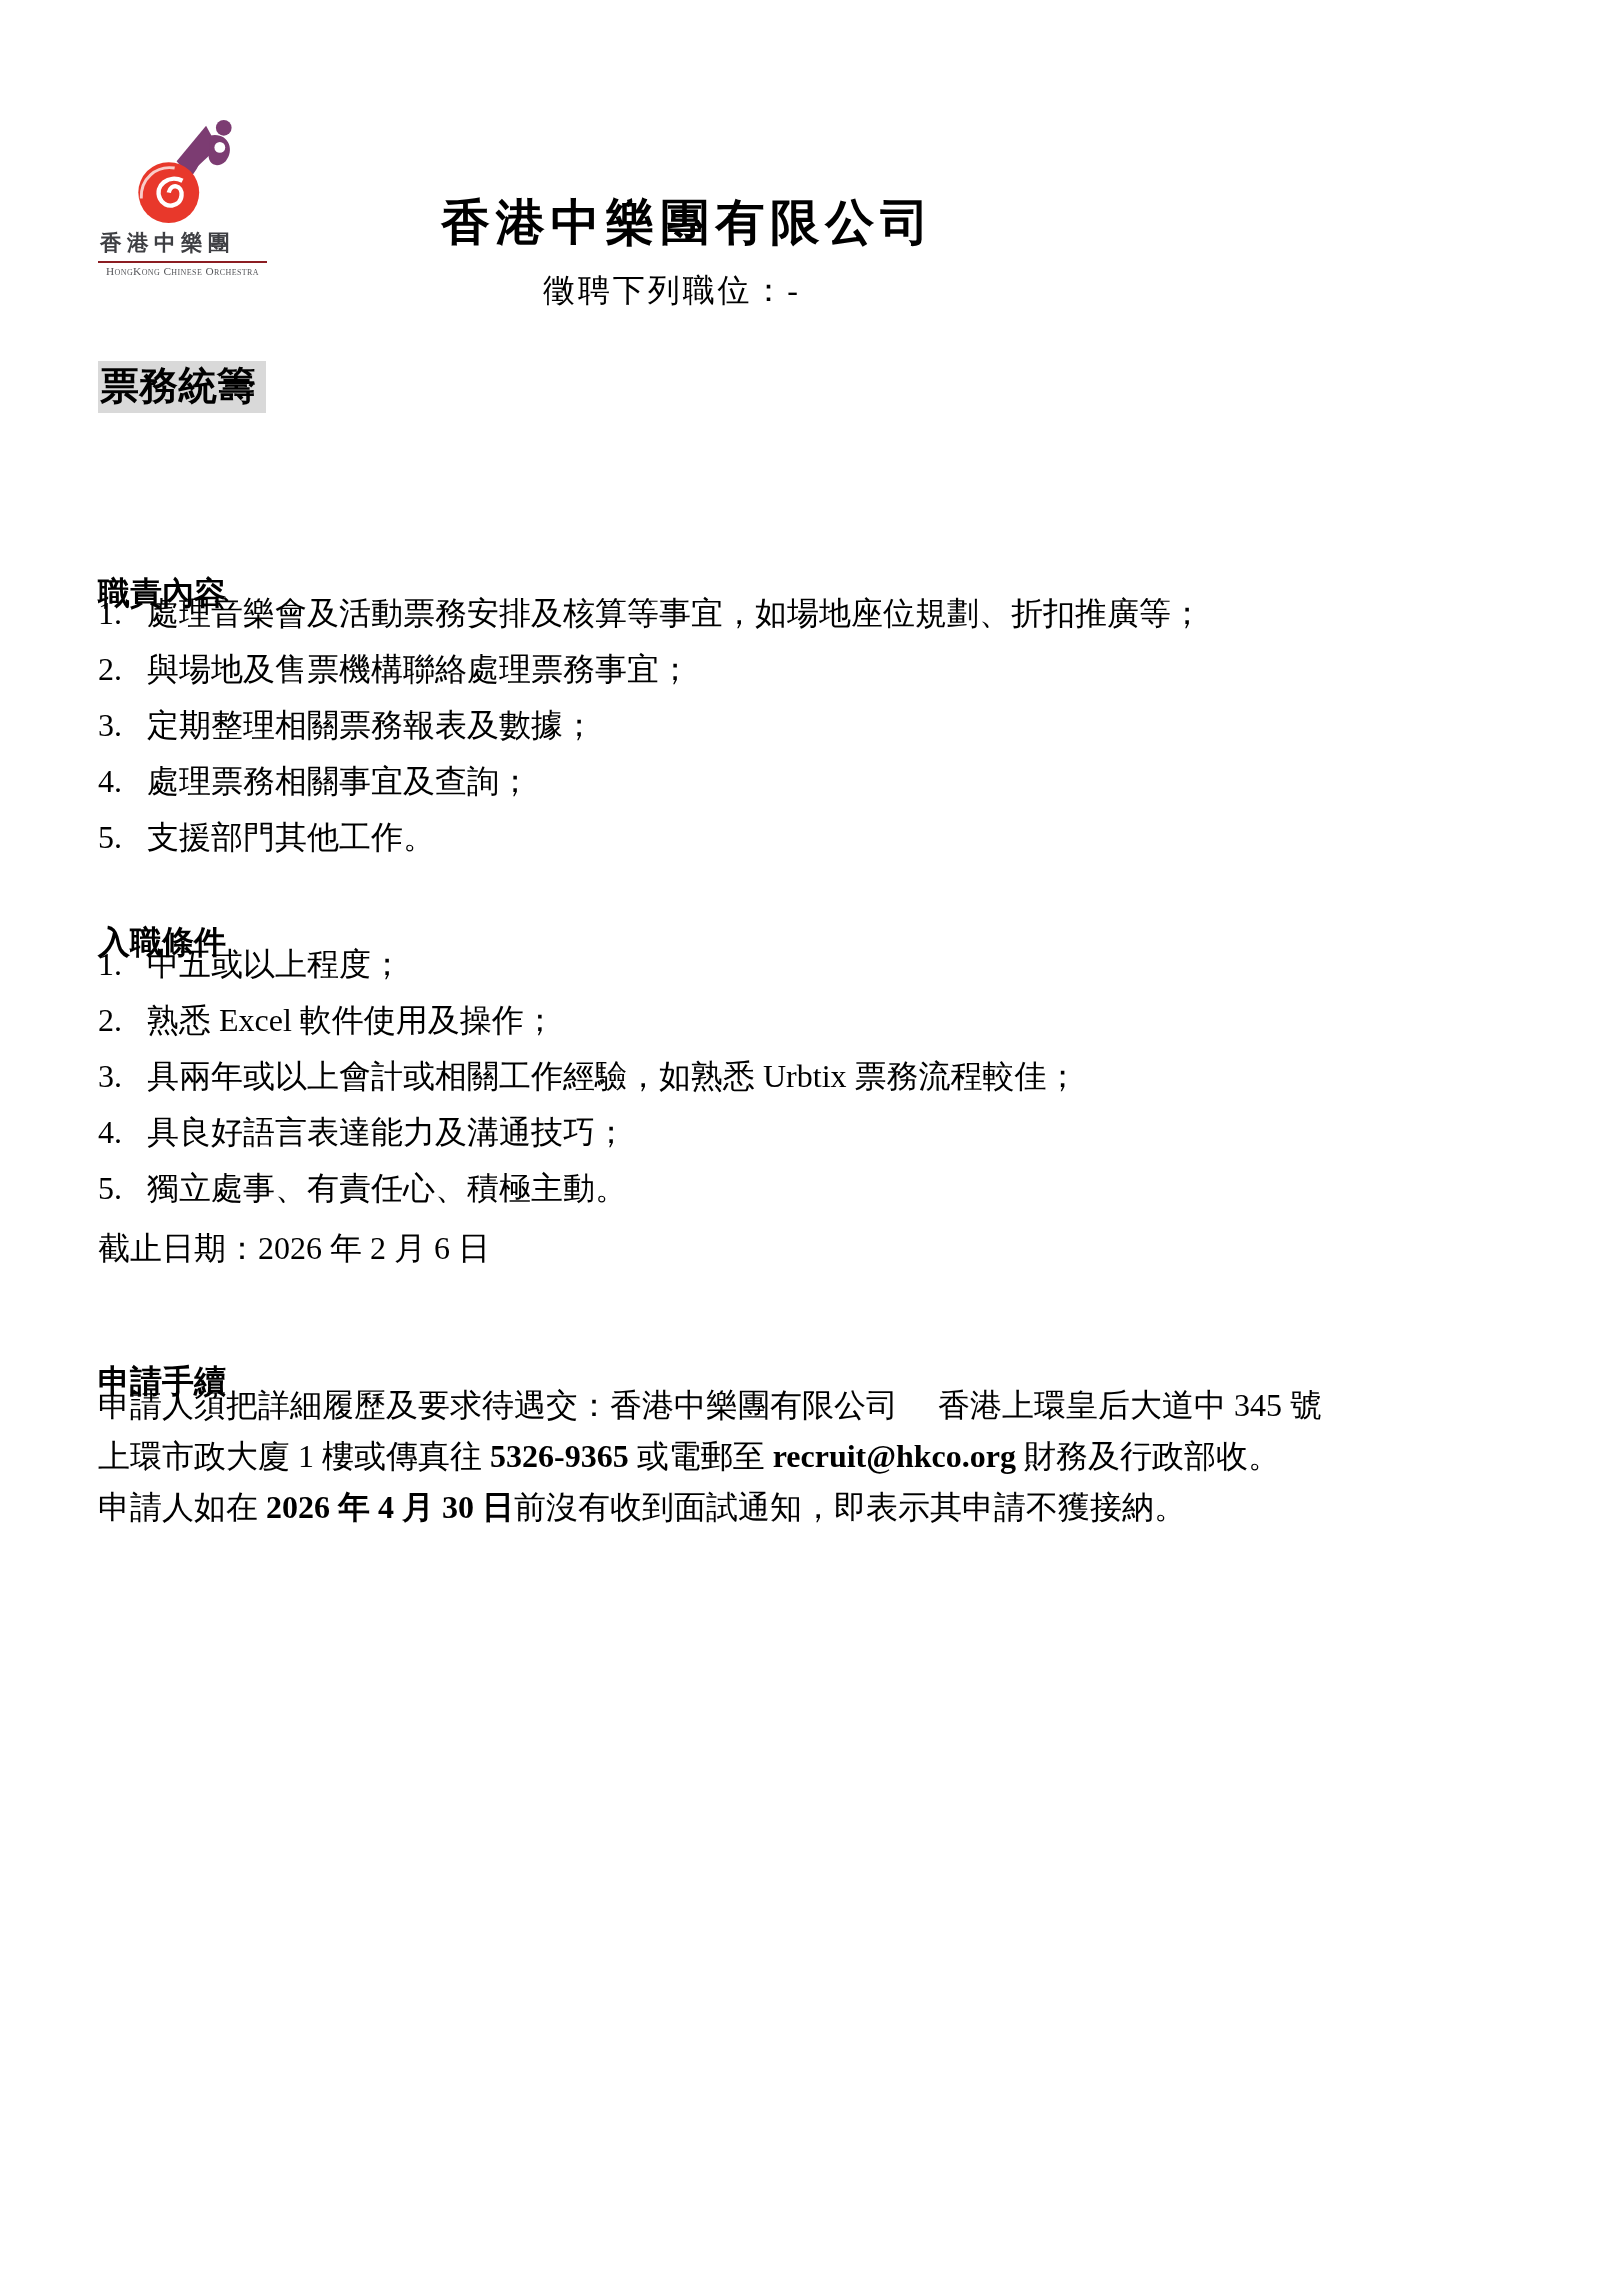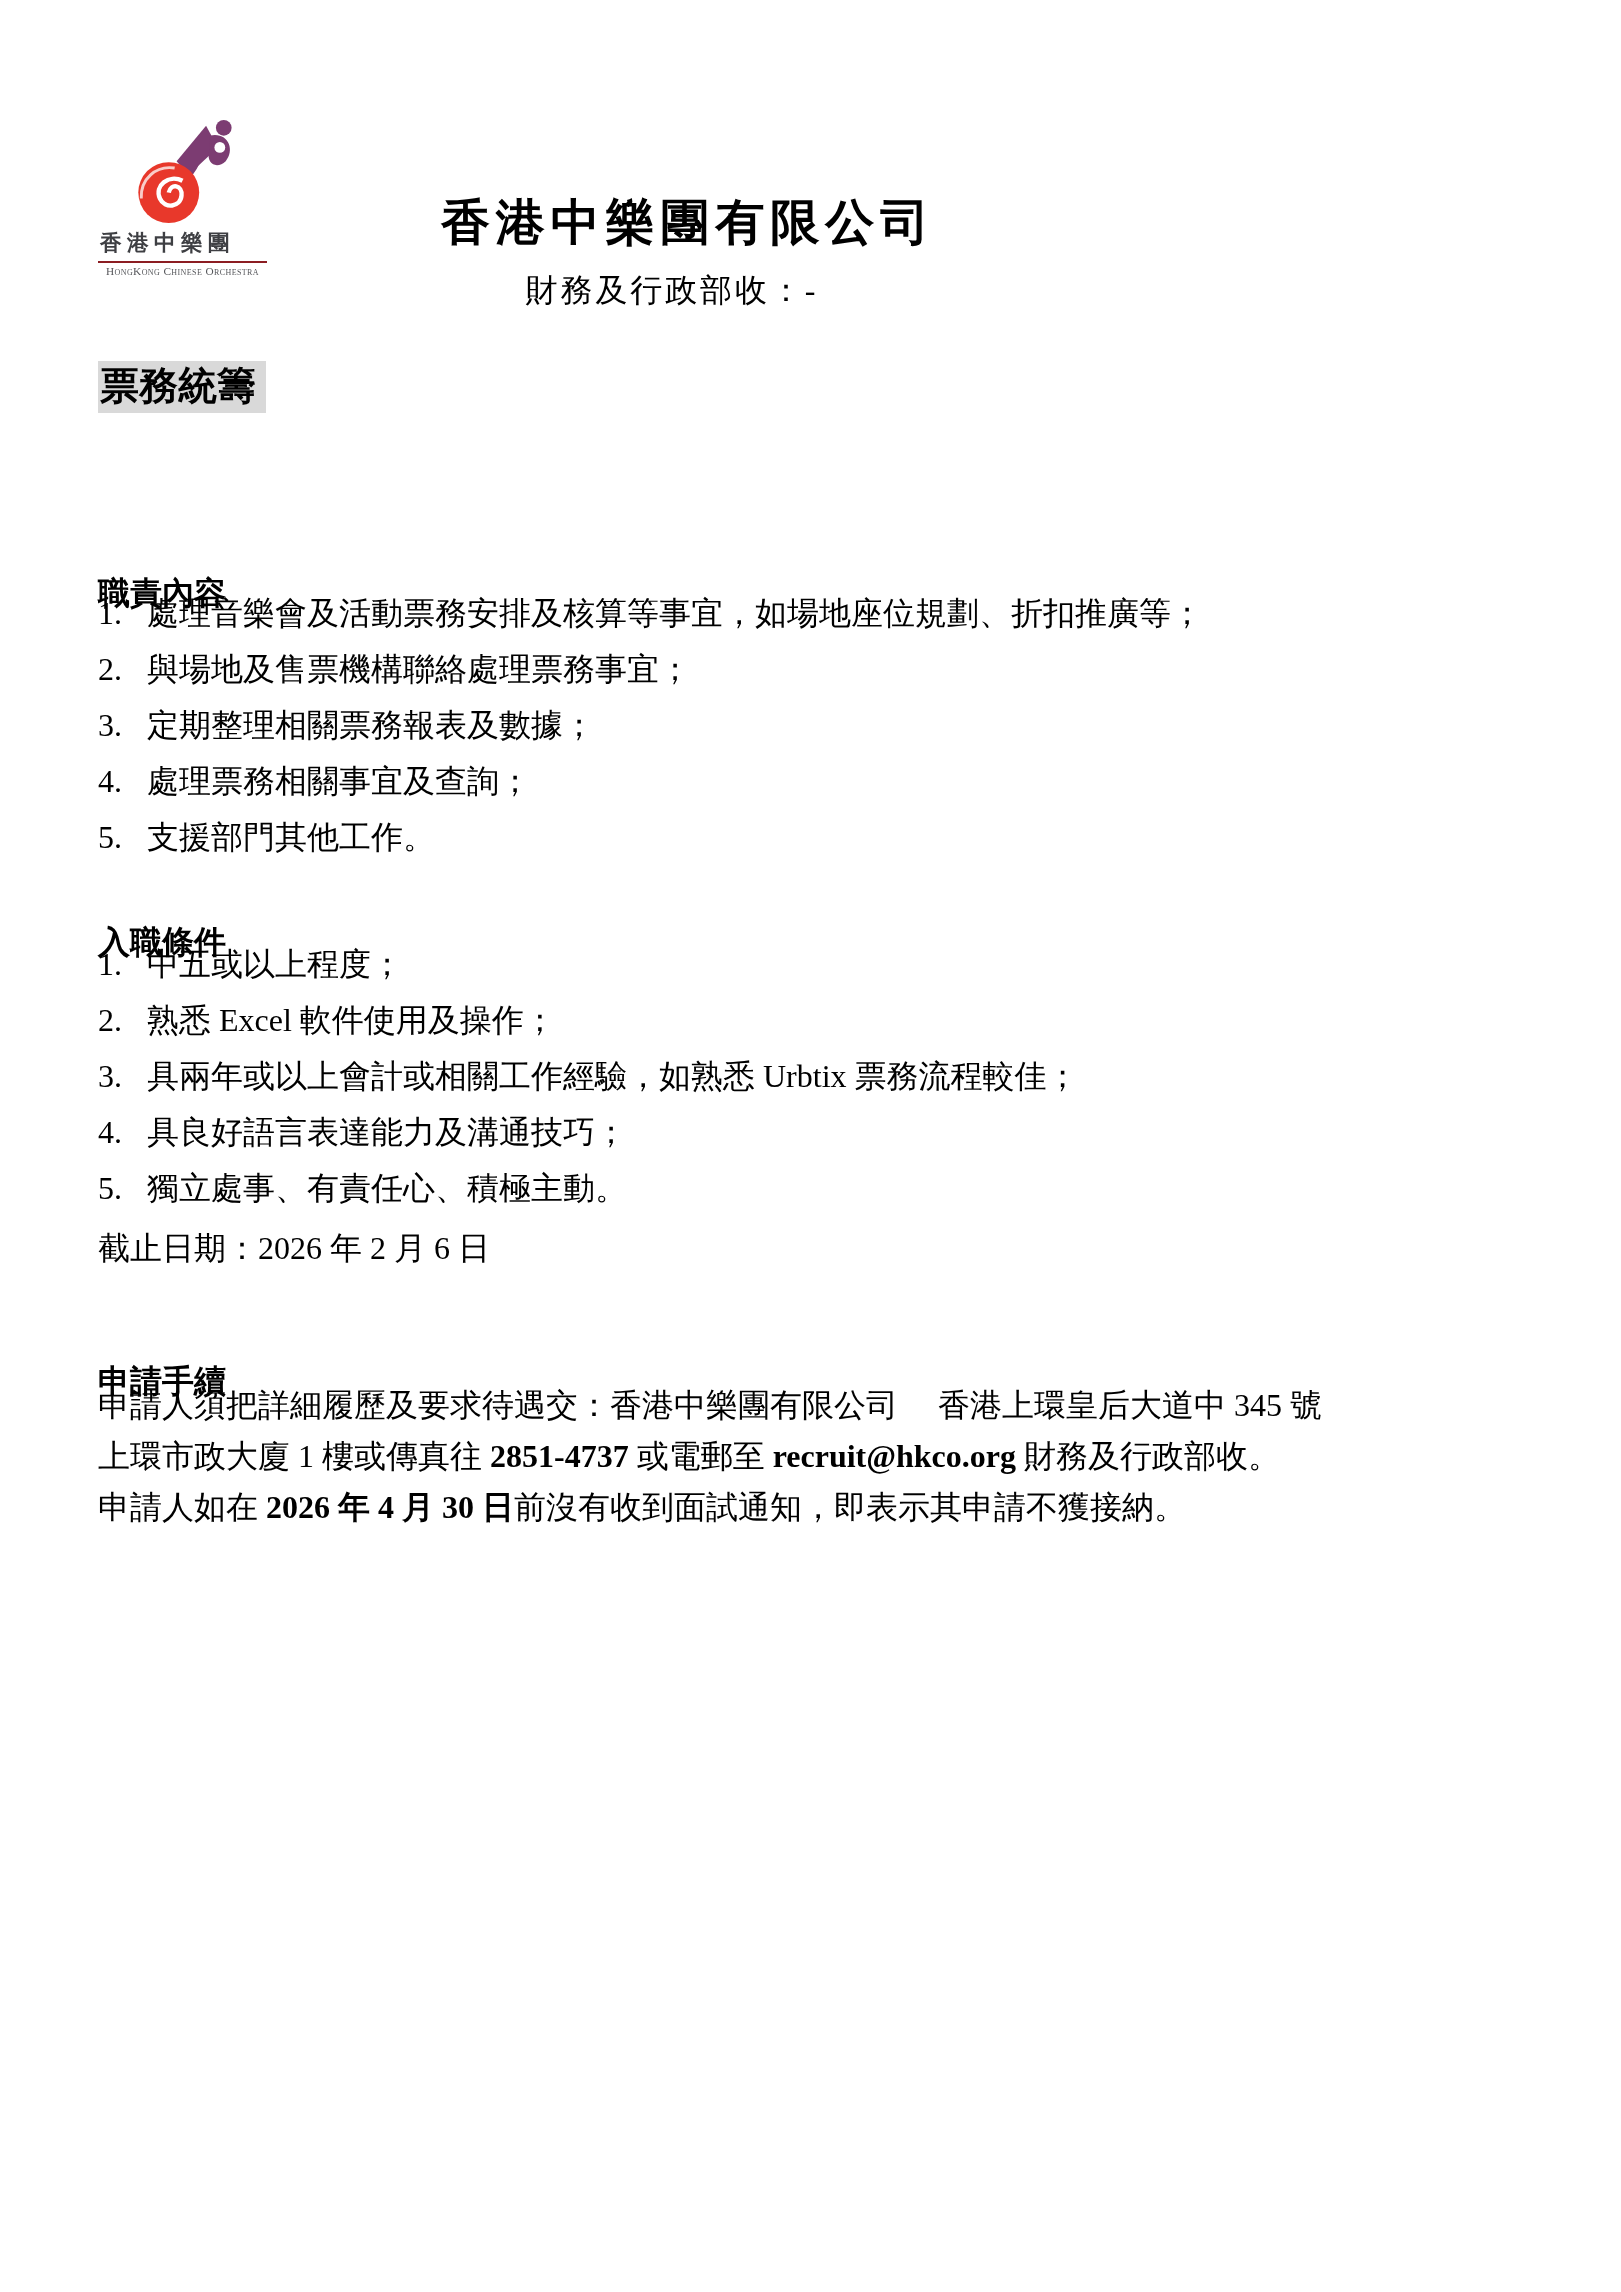--- a/index.html
+++ b/index.html
@@ -62,21 +62,21 @@
       <circle cx="72" cy="78" r="31" fill="#e8382b"></circle>
       <path d="M72 78 c2 -10 14 -8 13 3 c-1 12 -17 14 -22 3 c-6 -13 9 -25 23 -18" fill="none" stroke="#ffffff" stroke-width="4.5"></path>
       <path d="M44 84 c-1 -20 15 -34 34 -31" fill="none" stroke="#ffffff" stroke-width="3" opacity="0.75"></path>
     </svg>
     <div class="logo-cn">香 港 中 樂 團</div>
     <div class="logo-line"></div>
     <div class="logo-en">HongKong Chinese Orchestra</div>
   </div>
 
   <h1 class="abs title">香港中樂團有限公司</h1>
-  <div class="abs subtitle">財務及行政部收：-</div>
+  <div class="abs subtitle">徵聘下列職位：-</div>
 
   <div class="abs job-title">
     <span class="hl">票務統籌</span>
   </div>
 
   <h2 class="abs sec-heading h-duties">職責內容</h2>
   <div class="abs num-list l-duties">
     <div class="row">
       <span class="num">1.</span>
       <span class="itext">處理音樂會及活動票務安排及核算等事宜，如場地座位規劃、折扣推廣等；</span>
@@ -124,21 +124,21 @@
   </div>
 
   <div class="abs deadline">
     <span>截止日期：</span><span>2026 年 2 月 6 日</span>
   </div>
 
   <h2 class="abs sec-heading h-app">申請手續</h2>
   <div class="abs para">
     <div class="pline">申請人須把詳細履歷及要求待遇交：香港中樂團有限公司　 香港上環皇后大道中 345 號</div>
     <div class="pline">
-      <span>上環市政大廈 1 樓或傳真往 </span><span class="b">2851-4737</span><span> 或電郵至 </span><span class="b">recruit@hkco.org</span><span> 財務及行政部收。</span>
+      <span>上環市政大廈 1 樓或傳真往 </span><span class="b">5326-9365</span><span> 或電郵至 </span><span class="b">recruit@hkco.org</span><span> 財務及行政部收。</span>
     </div>
     <div class="pline">
       <span>申請人如在 </span><span class="b">2026 年 4 月 30 日</span><span>前沒有收到面試通知，即表示其申請不獲接納。</span>
     </div>
   </div>
 
 
 </div>
 
 

